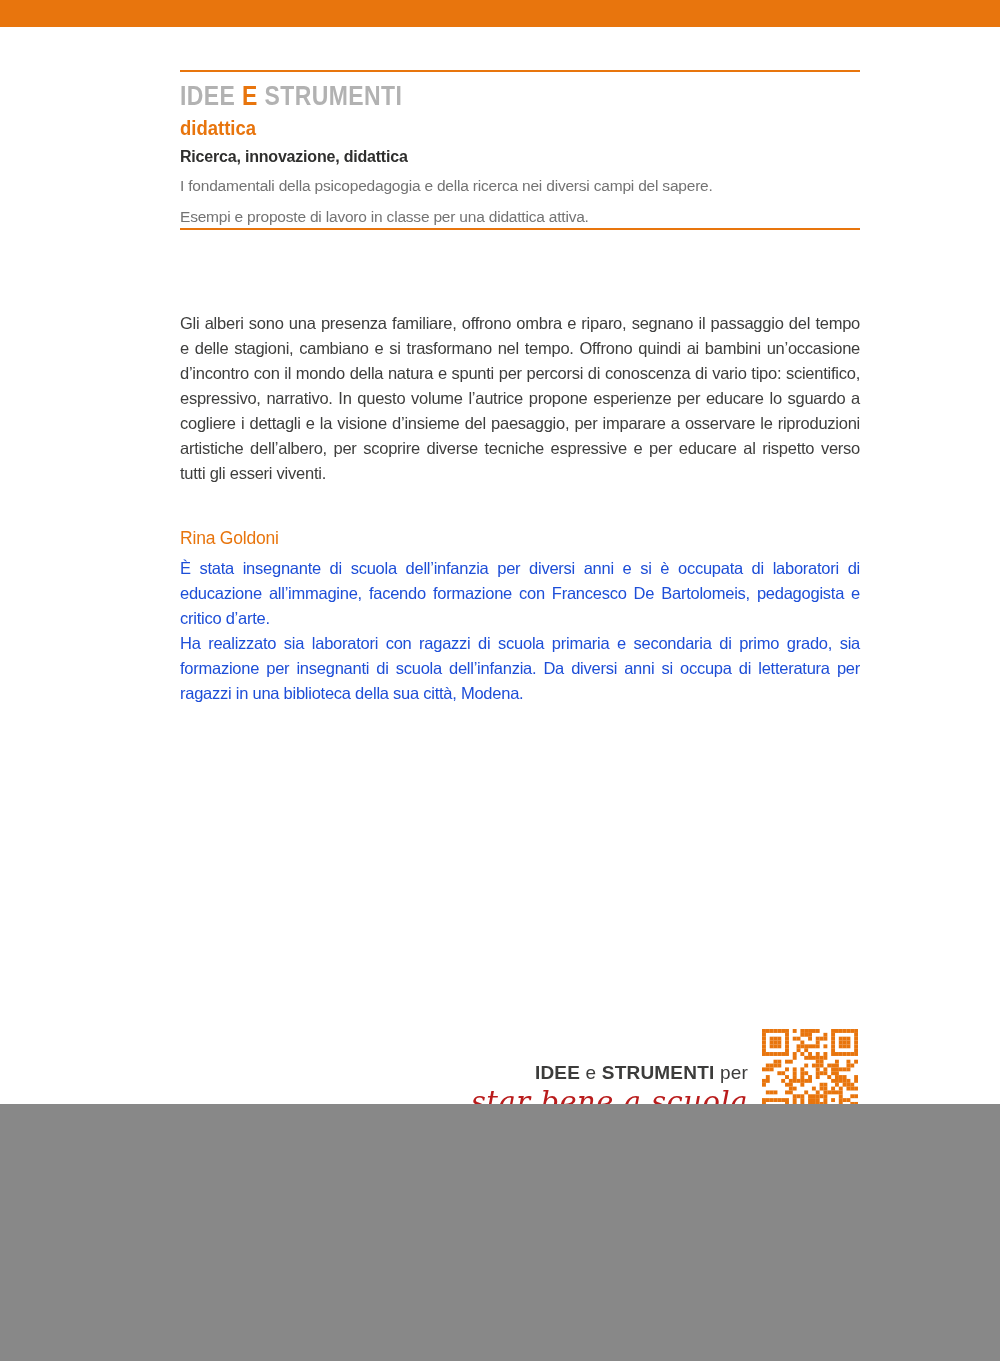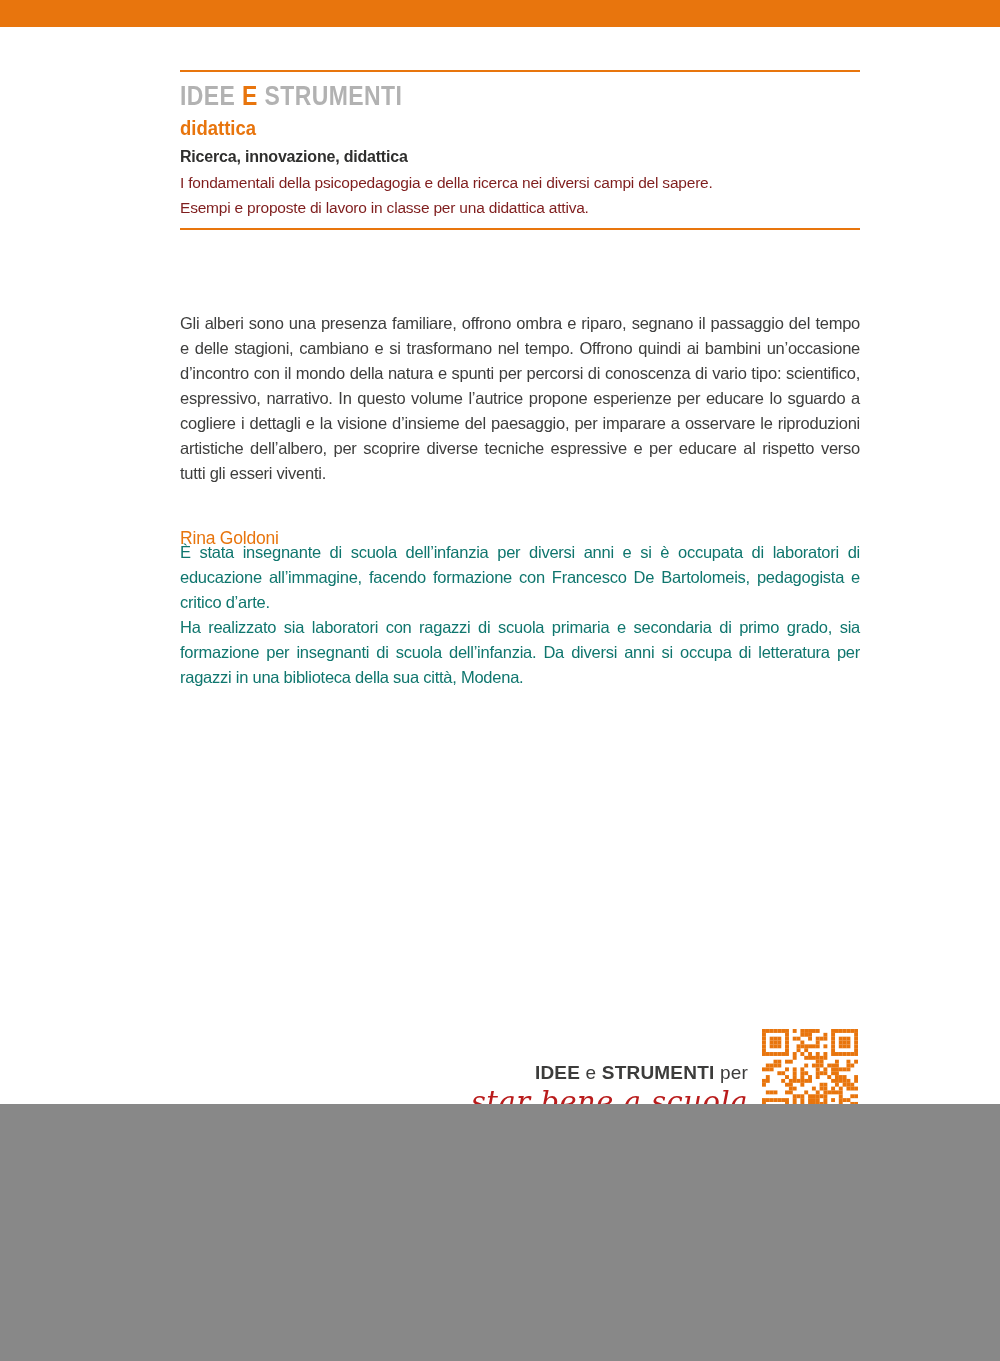--- a/index.html
+++ b/index.html
@@ -31,42 +31,42 @@
     position:absolute;left:180px;top:116px;
     font-size:21px;font-weight:700;color:#e8750d;
     transform:scaleX(.88);transform-origin:left center;
   }
   .series-subtitle{
     position:absolute;left:180px;top:148px;
     font-size:16px;font-weight:700;color:#2f2f2e;letter-spacing:-.2px;
   }
   .series-desc{
     position:absolute;left:180px;top:170px;width:535px;
-    font-size:15.5px;line-height:25px;color:#7f1d1d;letter-spacing:-.2px;
+    font-size:15.5px;line-height:31px;color:#737373;letter-spacing:-.2px;
   }
 
   
   .book-title{
     position:absolute;left:180px;top:268px;margin:0;
     font-size:30px;font-weight:700;color:#2b2b2a;letter-spacing:-.3px;
   }
   .book-desc{
     position:absolute;left:180px;top:311px;width:680px;margin:0;
     font-size:16.5px;line-height:25px;text-align:justify;
     color:#3e3e3d;letter-spacing:-.25px;
     hyphens:auto;
   }
   .author-name{
     position:absolute;left:180px;top:528px;margin:0;
     font-size:17.5px;font-weight:400;color:#e8750d;letter-spacing:-.2px;
   }
   .author-bio{
-    position:absolute;left:180px;top:540px;width:680px;
+    position:absolute;left:180px;top:556px;width:680px;
     font-size:16.5px;line-height:25px;text-align:justify;
-    color:#0f766e;letter-spacing:-.25px;hyphens:auto;
+    color:#1d4ed8;letter-spacing:-.25px;hyphens:auto;
   }
   .author-bio p{margin:0;}
 
   
   .footer-brand-text{
     position:absolute;left:440px;top:1062px;width:308px;
     text-align:right;color:#3c3c3b;
   }
   .fb-line1{font-size:19px;letter-spacing:.2px;white-space:nowrap;}
   .fb-line1 b{font-weight:700;}

